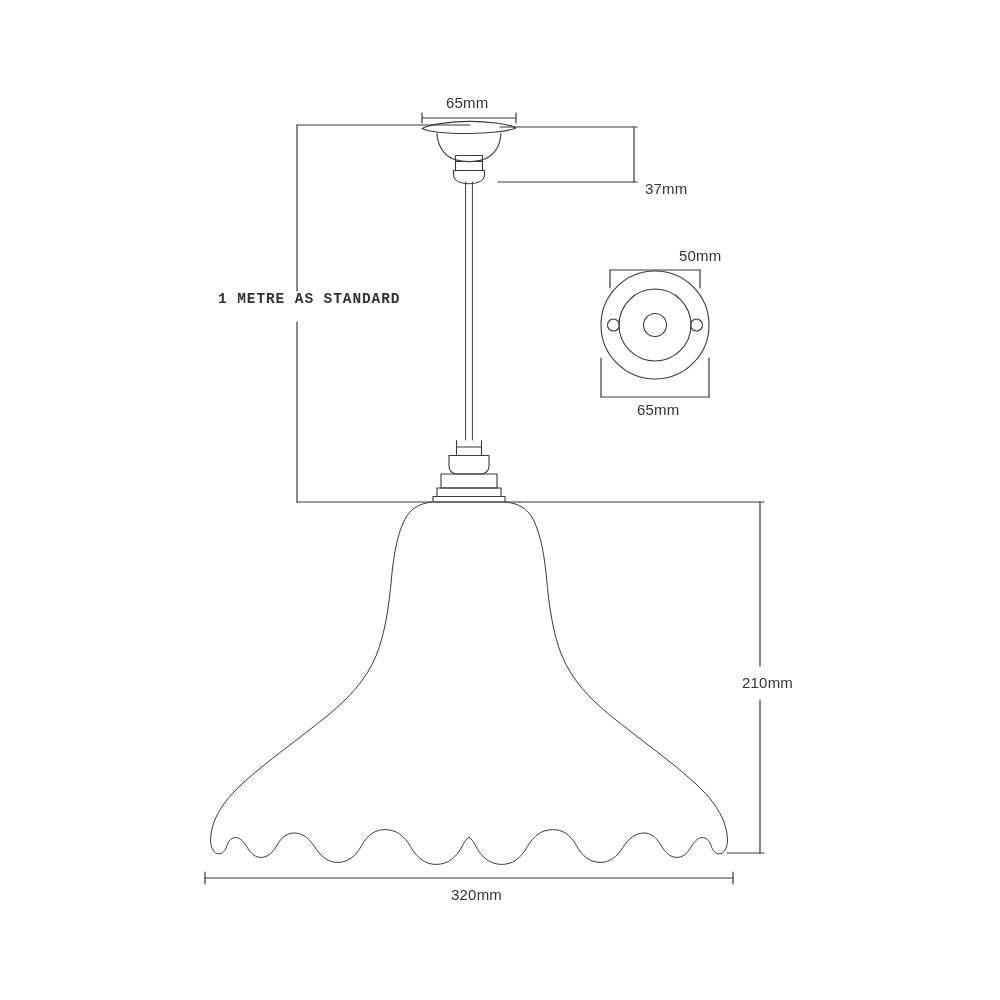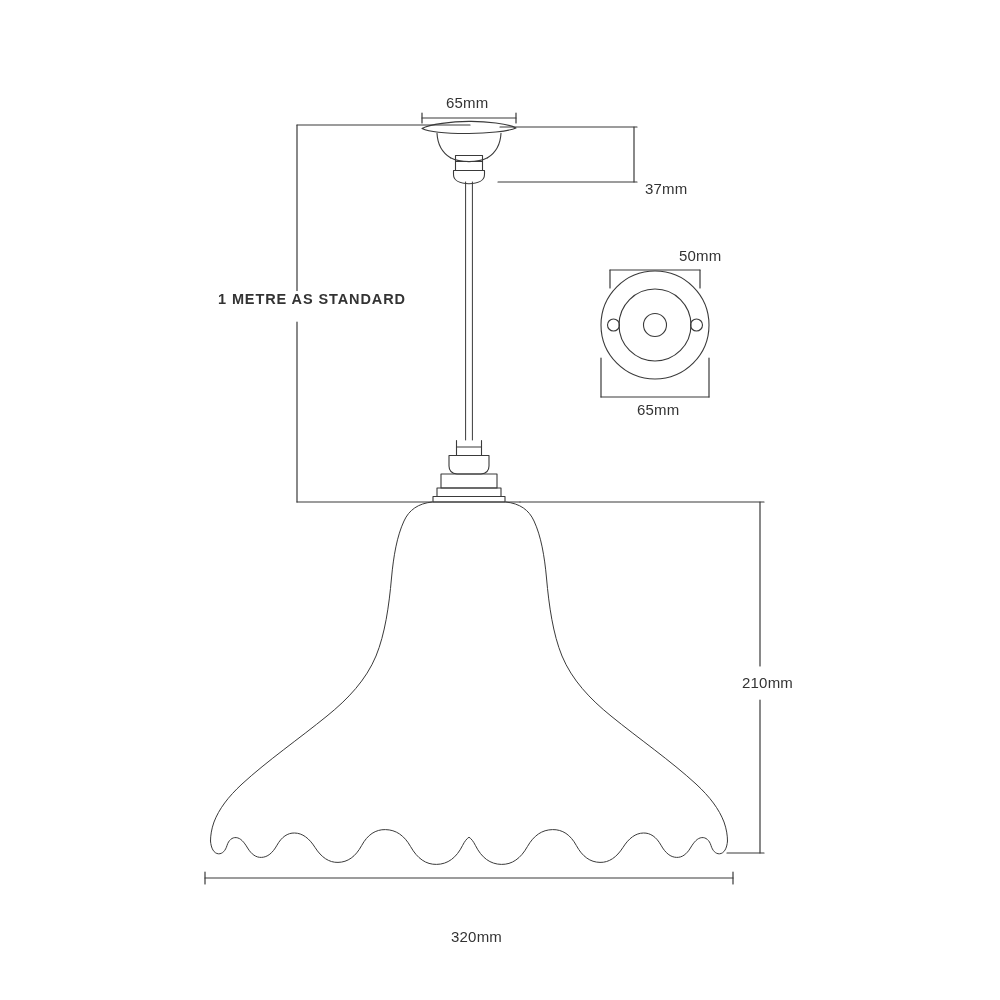--- a/index.html
+++ b/index.html
@@ -218,23 +218,23 @@
         <line x1="709" y1="358" x2="709" y2="397"></line>
       </g>
 
     </g>
   </svg>
 
   <div class="dim-label" style="left:442px; top:94px;">65mm</div>
 
   <div class="dim-label" style="left:641px; top:145px;margin-top:35px;">37mm</div>
 
-  <div class="dim-label note" style="left:214px; top:300px; transform:translateY(-50%);">1 METRE AS STANDARD</div>
+  <div class="dim-label note" style="left:214px; top:300px; transform:translateY(-50%);font-family:Liberation Mono, monospace;">1 METRE AS STANDARD</div>
 
   <div class="dim-label" style="left:738px; top:683px; transform:translateY(-50%);">210mm</div>
 
-  <div class="dim-label" style="left:447px; top:886px;margin-top:42px;">320mm</div>
+  <div class="dim-label" style="left:447px; top:886px;">320mm</div>
 
   <div class="dim-label" style="left:633px; top:247px;margin-left:42px;">50mm</div>
 
   <div class="dim-label" style="left:633px; top:401px;">65mm</div>
 
 </div>
 
 </body></html>

